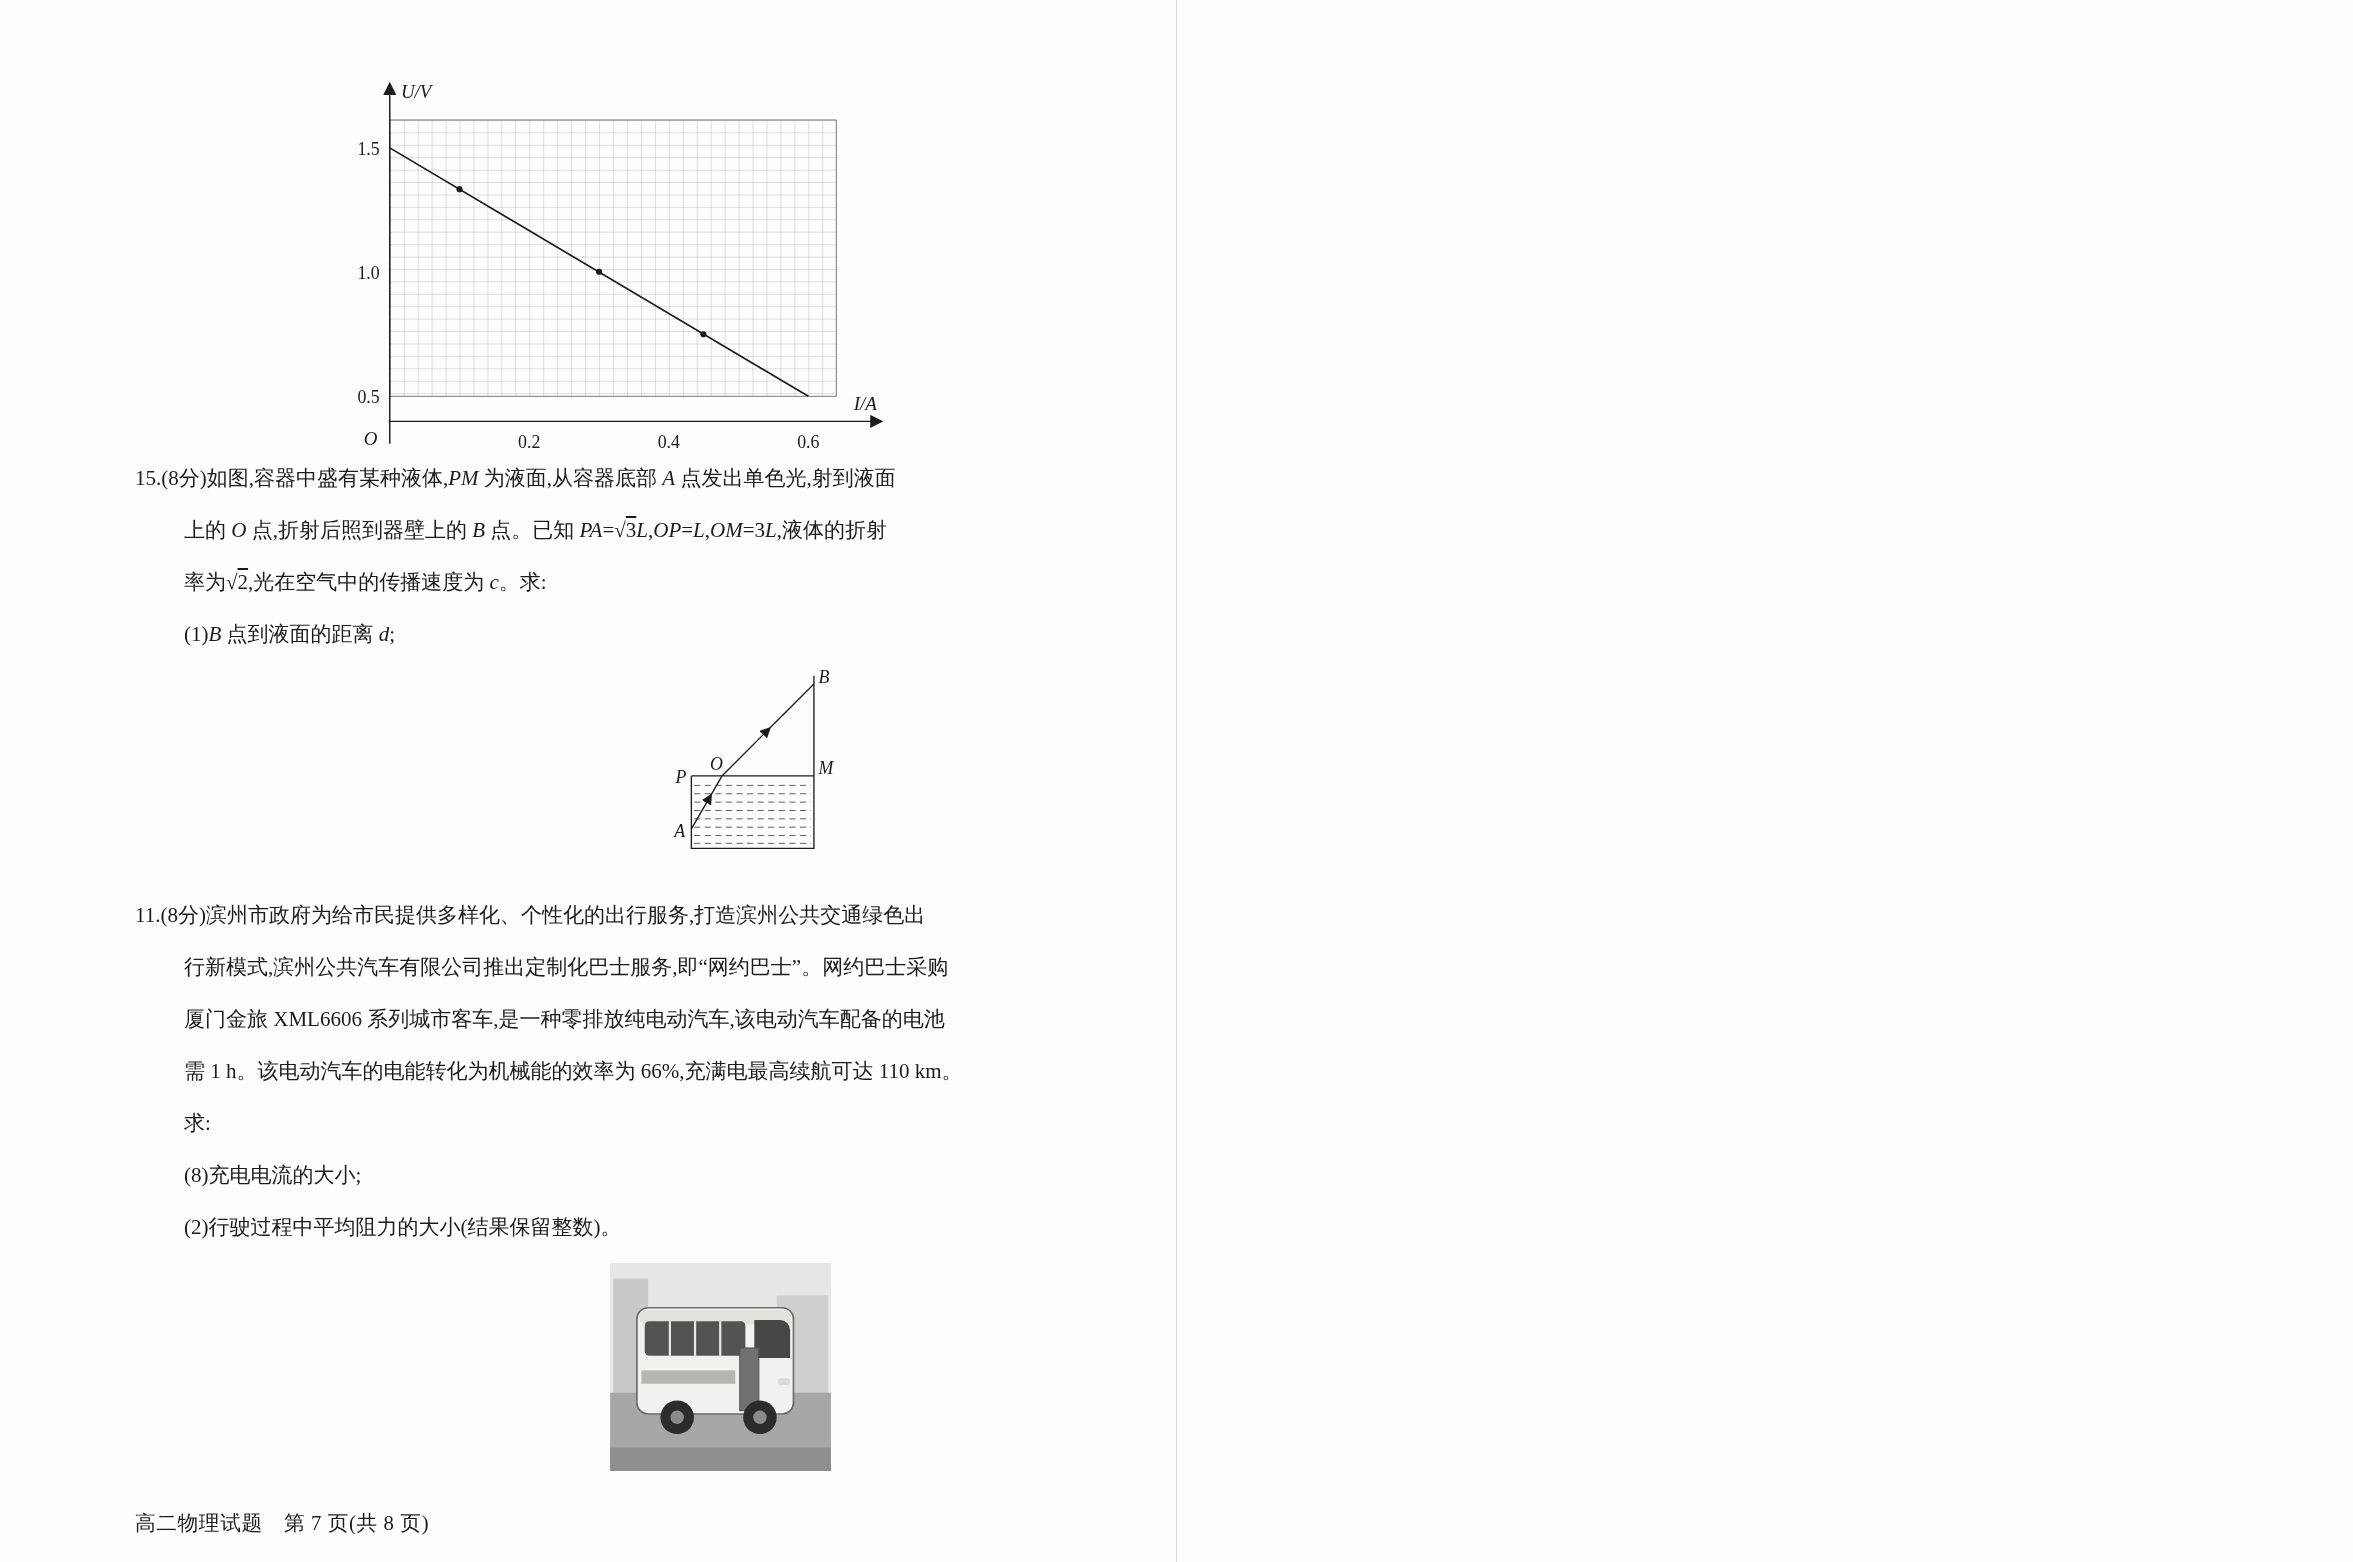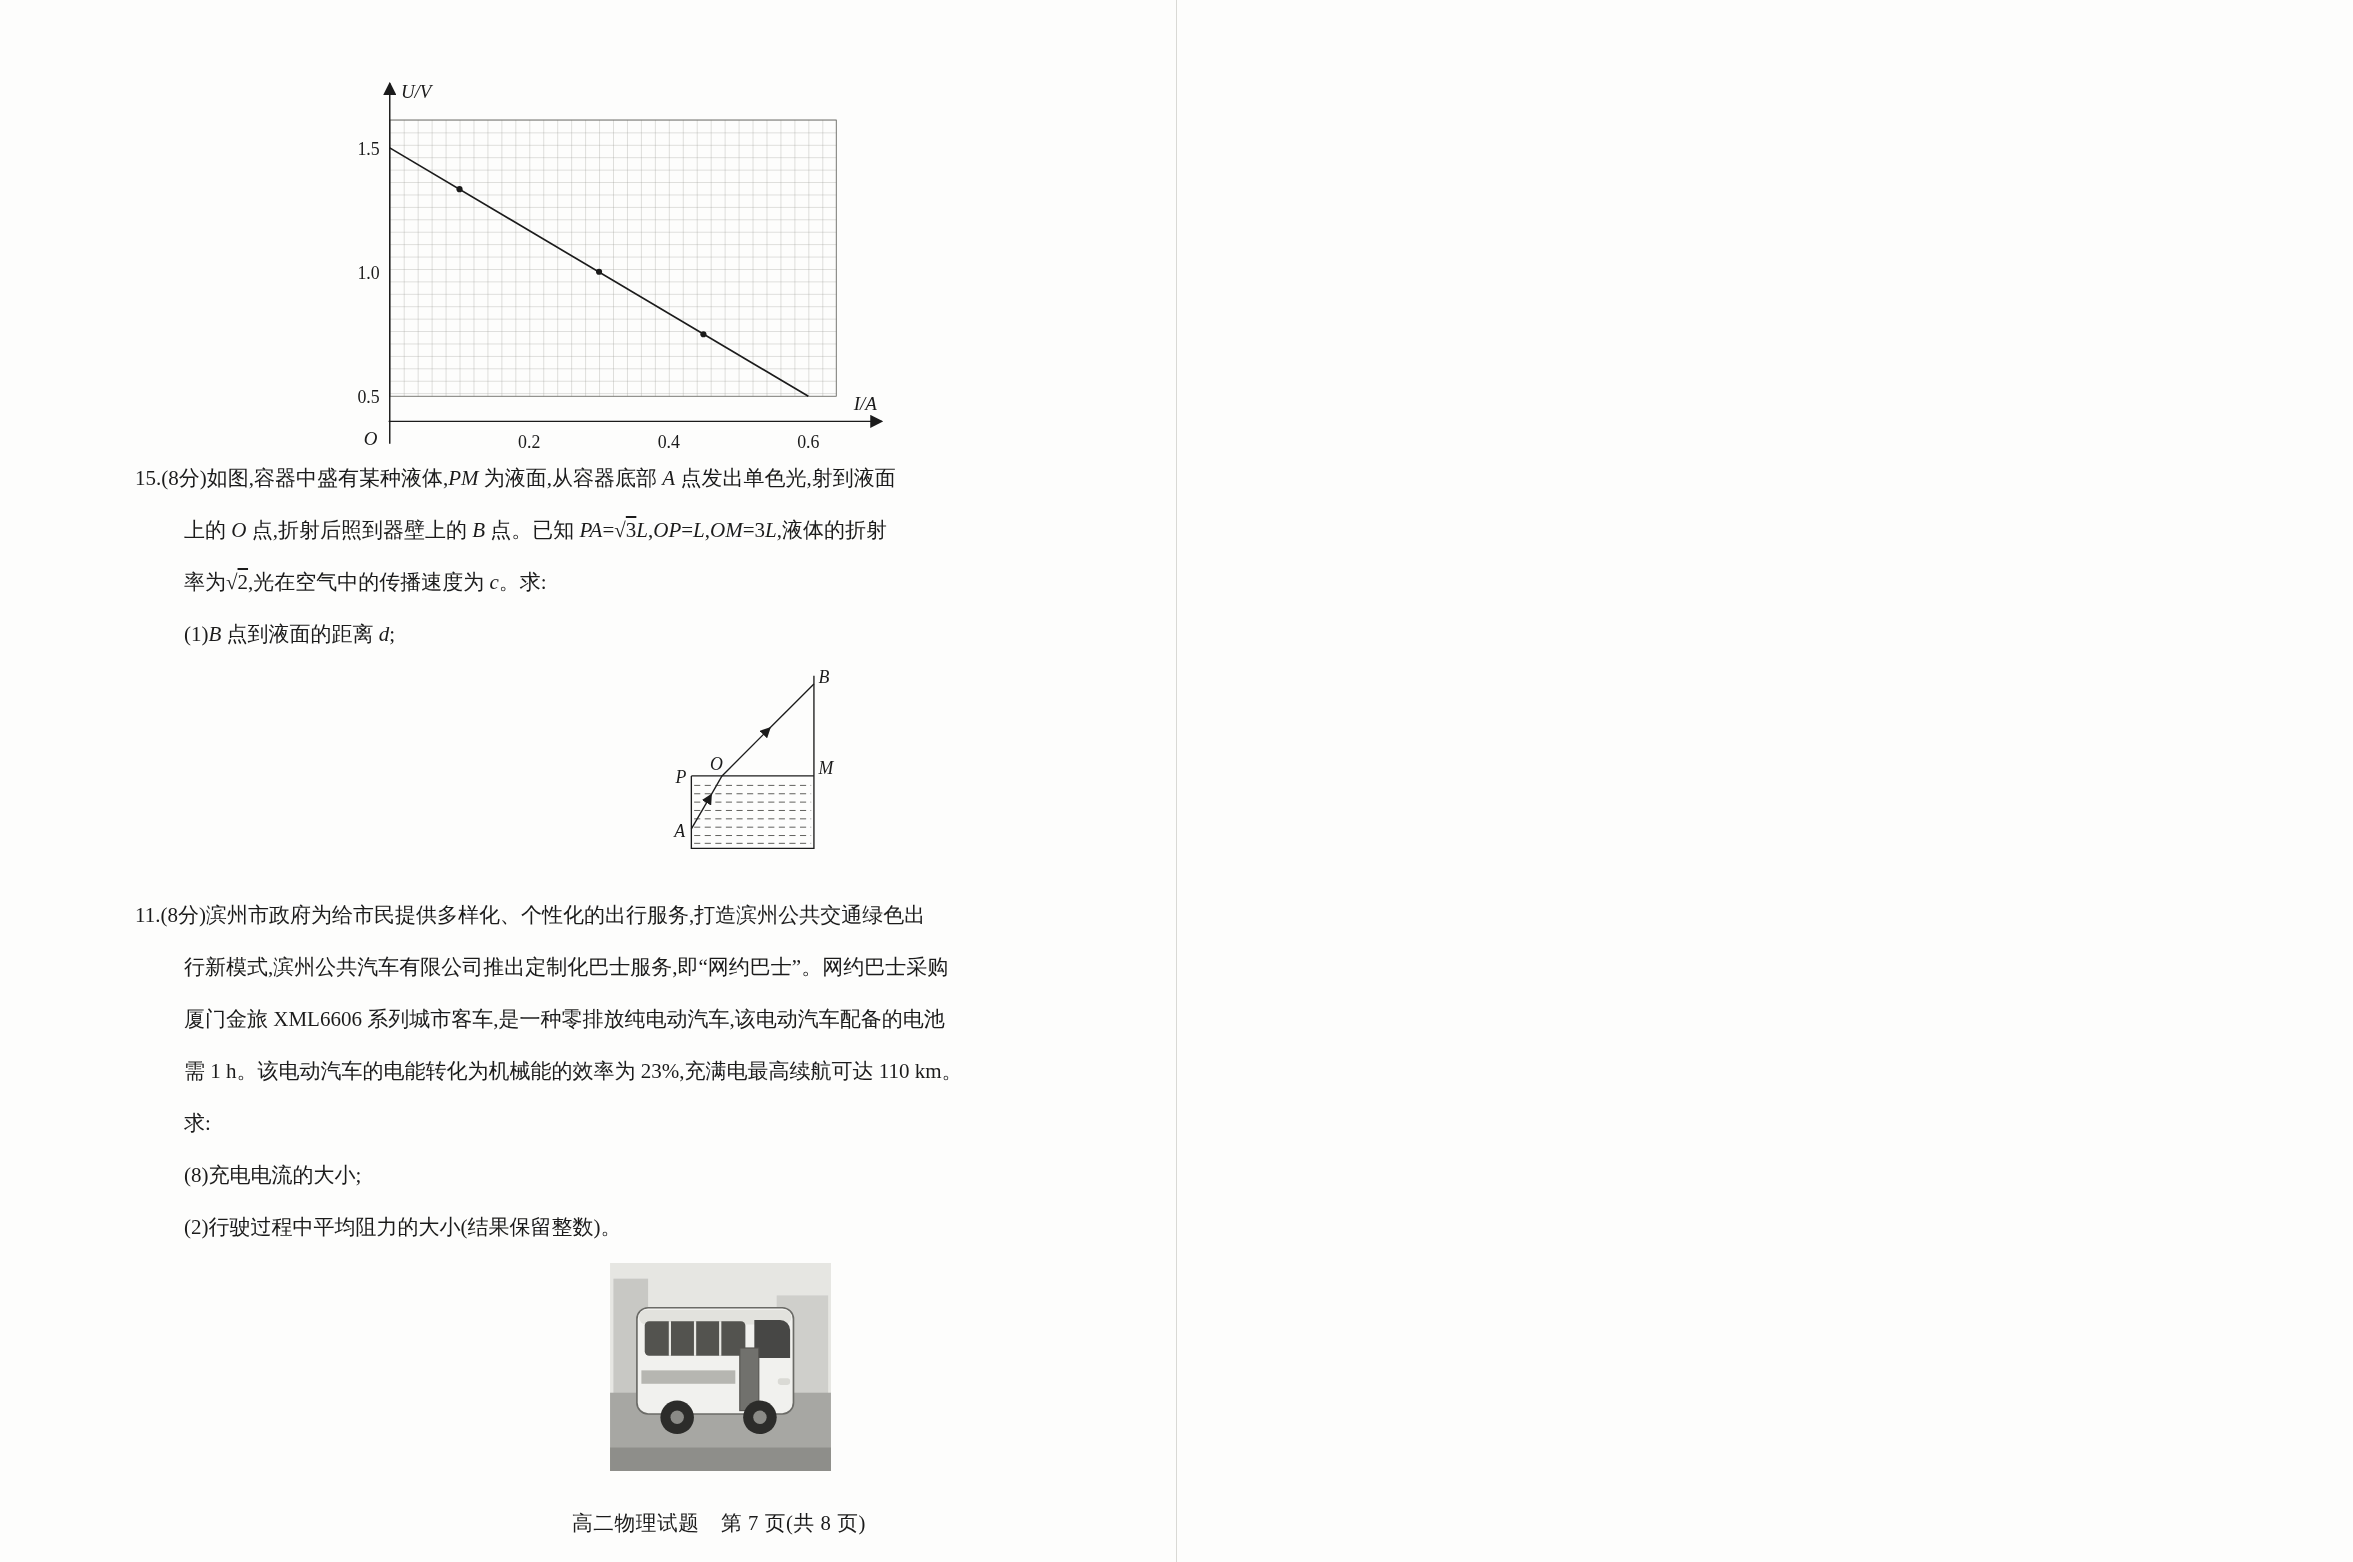--- a/index.html
+++ b/index.html
@@ -11,21 +11,21 @@
   }
   .abs { position:absolute; }
   .page { position:absolute; top:0; height:100%; }
   #page-7 { left:4px; width:1176px; }
   #page-8 { left:1177px; width:1177px; }
   .fold { position:absolute; top:0; bottom:0; left:1176px; width:1.1px; background:#d9d9d5; }
   .question { position:absolute; }
   .qline { font-size:21px; line-height:52px; white-space:nowrap; }
   .qline.cont { padding-left:49px;font-family:Liberation Serif, serif; }
   .ov { text-decoration:overline; }
-  .footer { position:absolute; font-size:20.7px; text-align:right; letter-spacing:0.6px; }
+  .footer { position:absolute; font-size:20.7px; text-align:left; letter-spacing:0.6px; }
   svg text { font-family:"Liberation Serif","DejaVu Serif",serif; fill:#1b1b1b; }
   svg .dlabel  { font-size:32px; font-style:italic; }
   svg .gtick   { font-size:32px; font-style:normal; }
   svg .glabel  { font-size:34px; font-style:italic; }
   .stroke { stroke:#1b1b1b; stroke-width:2.4; fill:none; }
   .ray    { stroke:#1b1b1b; stroke-width:2.4; }
 </style>
 </head>
 <body>
 
@@ -93,21 +93,21 @@
     <text x="90" y="224" class="dlabel" text-anchor="middle">O</text>
     <text x="273" y="232" class="dlabel">M</text>
     <text x="273" y="68" class="dlabel">B</text>
     <text x="34" y="344" class="dlabel" text-anchor="end">A</text>
   </svg>
 
   <section class="question" style="left:131px;top:889px;width:983px">
     <div class="qline">11.(8分)滨州市政府为给市民提供多样化、个性化的出行服务,打造滨州公共交通绿色出</div>
     <div class="qline cont">行新模式,滨州公共汽车有限公司推出定制化巴士服务,即“网约巴士”。网约巴士采购</div>
     <div class="qline cont">厦门金旅 XML6606 系列城市客车,是一种零排放纯电动汽车,该电动汽车配备的电池</div>
-    <div class="qline cont">需 1 h。该电动汽车的电能转化为机械能的效率为 23%,充满电最高续航可达 110 km。</div>
+    <div class="qline cont">需 1 h。该电动汽车的电能转化为机械能的效率为 66%,充满电最高续航可达 110 km。</div>
     <div class="qline cont">求:</div>
     <div class="qline cont">(8)充电电流的大小;</div>
     <div class="qline cont">(2)行驶过程中平均阻力的大小(结果保留整数)。</div>
   </section>
 
   <svg class="abs" style="left:606px;top:1263px" width="221" height="208" viewBox="0 0 395 372">
     <rect width="395" height="372" fill="#e6e6e2"></rect>
     <rect x="6" y="28" width="62" height="210" fill="#c8c8c4"></rect>
     <rect x="74" y="92" width="40" height="146" fill="#d3d3cf"></rect>
     <rect x="298" y="58" width="92" height="180" fill="#cfcfcb"></rect>

